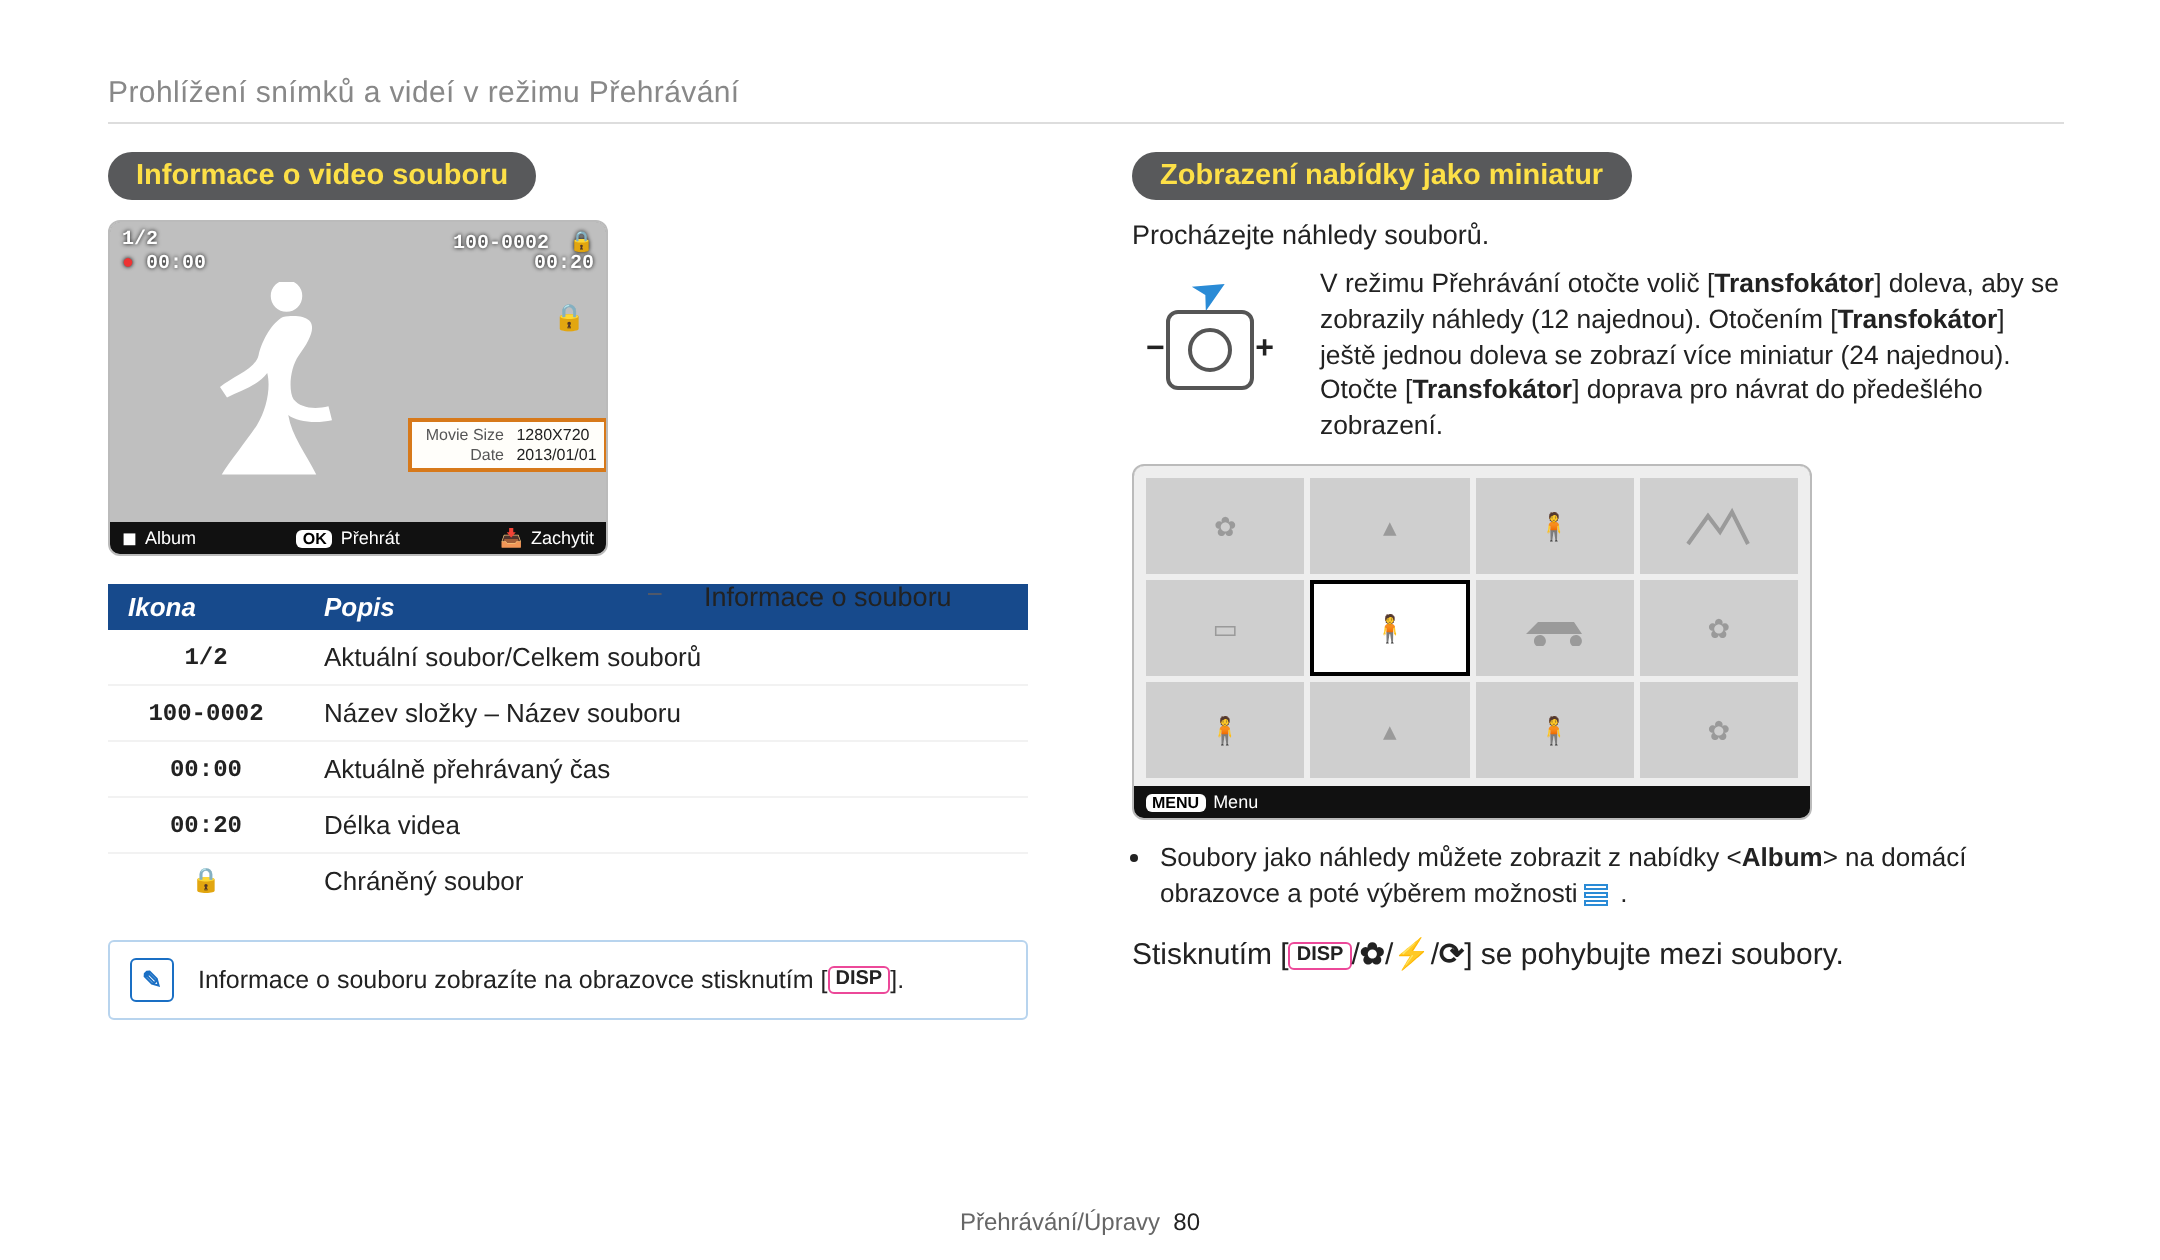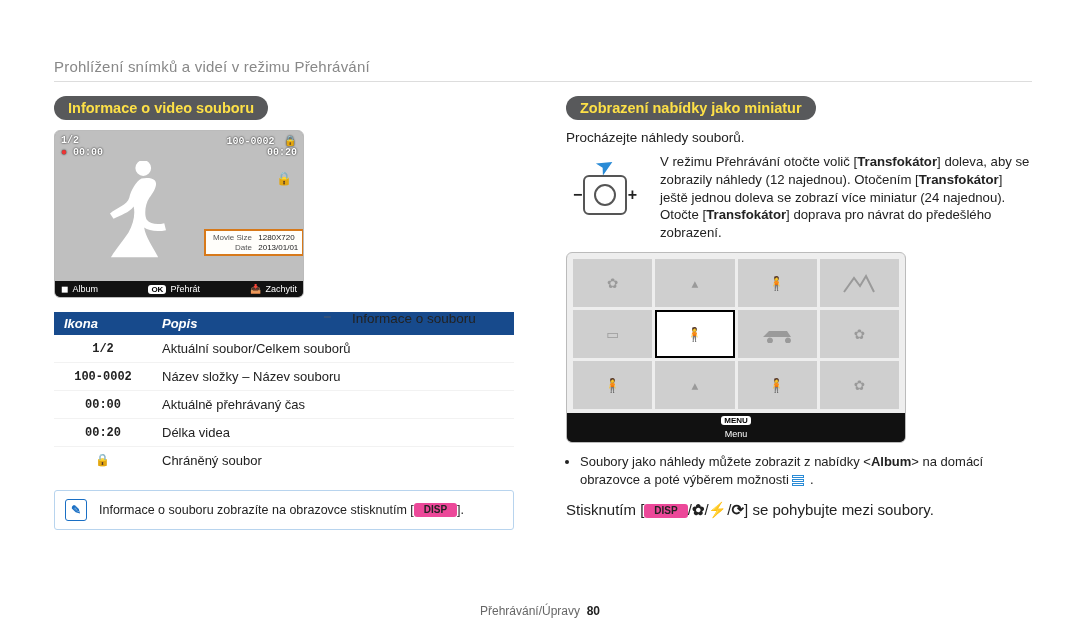--- a/index.html
+++ b/index.html
@@ -1,17 +1,17 @@
 <!DOCTYPE html>
 <html><head>
 <meta charset="utf-8">
 <style>
   * { box-sizing: border-box; margin: 0; padding: 0; }
   body { width: 1080px; height: 630px; font-family: Arial, "Helvetica Neue", sans-serif; background: #fff; color: #222; font-size: 13.5px; position: relative; }
-  .page { padding: 58px 48px 0 54px; }
+  .page { padding: 38px 48px 0 54px; }
   .breadcrumb { color: #888; font-size: 15px; margin-bottom: 6px; letter-spacing: .2px; }
   .rule { border-top: 1px solid #ddd; margin-bottom: 14px; }
   .cols { display: flex; gap: 32px; }
   .col { flex: 1 1 0; min-width: 0; }
   .pill { display: inline-block; background: #58595b; color: #fde047; border-radius: 14px; padding: 4px 14px; font-size: 14.5px; font-weight: 600; margin-bottom: 10px; }
   
   .lcd { border: 1px solid #bbb; border-radius: 6px; overflow: hidden; width: 250px; box-shadow: inset 0 0 0 2px #777; }
   .lcd-body { background: #bfbfbf; position: relative; height: 150px; }
   .lcd-top { position: absolute; top: 4px; left: 0; right: 0; display: flex; justify-content: space-between; padding: 0 6px; font-family: "Courier New", monospace; font-size: 10px; font-weight: bold; color: #fff; text-shadow: 0 0 2px #000; }
   .lcd-top .r { text-align: right; }
@@ -31,49 +31,49 @@
   .icon-table { margin-top: 14px; width: 460px; border-collapse: collapse; }
   .icon-table th { background: #174a8c; color: #fff; font-weight: 600; font-size: 13px; text-align: left; padding: 4px 10px; font-style: italic; }
   .icon-table th:first-child { width: 98px; font-style: italic; margin-left: 40px; }
   .icon-table td { padding: 6px 10px; border-bottom: 1px solid #f2f2f2; font-size: 13px; }
   .icon-table td:first-child { text-align: center; font-family: "Courier New", monospace; font-weight: bold; font-size: 12px; }
   .icon-table tr:last-child td { border-bottom: none; }
   .key-icon { font-size: 14px; }
   
   .note-strip { margin-top: 16px; width: 460px; border: 1px solid #b8d4ee; border-radius: 3px; padding: 8px 10px; display: flex; gap: 12px; align-items: center; background: #fff; }
   .note-icon { width: 22px; height: 22px; border: 1.5px solid #1a6fc4; border-radius: 3px; color: #1a6fc4; display: flex; align-items: center; justify-content: center; font-size: 12px; font-weight: bold; flex: 0 0 auto; }
-  .disp-box { border: 7px solid #ec4899; border-radius: 3px; padding: 0 3px; font-size: 10px; font-weight: bold; display: inline-flex; align-items: center; height: 14px; line-height: 14px; vertical-align: middle; }
+  .disp-box { border: 1px solid #ec4899; border-radius: 3px; padding: 0 3px; font-size: 10px; font-weight: bold; display: inline-flex; align-items: center; height: 14px; line-height: 14px; vertical-align: middle; }
   
   .intro-line { margin-bottom: 8px; font-size: 13.5px; }
   .zoom-row { display: flex; gap: 16px; margin-bottom: 10px; }
   .zoom-diagram { flex: 0 0 auto; width: 78px; display:flex; flex-direction:column; align-items:center; }
   .zoom-arrow { font-size: 22px; color: #2a8bd6; transform: rotate(-30deg); margin-bottom: -4px; }
   .zoom-lens { width: 44px; height: 40px; border: 2px solid #555; border-radius: 6px; position: relative; display: flex; align-items: center; justify-content: center; }
   .zoom-lens .ring { width: 22px; height: 22px; border: 2px solid #555; border-radius: 50%; }
   .zoom-lens .minus { position: absolute; left: -12px; font-size: 16px; font-weight: bold; }
   .zoom-lens .plus  { position: absolute; right: -12px; font-size: 16px; font-weight: bold; }
   .zoom-text { flex: 1; font-size: 13.2px; line-height: 1.35; }
   .zoom-text b { font-weight: bold; }
   
   .thumb-lcd { border: 1px solid #bbb; border-radius: 6px; overflow: hidden; width: 340px; margin-top: 4px; box-shadow: inset 0 0 0 2px #777; background:#fff; }
   .thumb-grid-wrap { background: #eee; padding: 6px 6px 4px; }
   .thumb-grid { display: grid; grid-template-columns: repeat(4, 1fr); gap: 3px; }
   .thumb-cell { background: #cfcfcf; height: 48px; display:flex; align-items:center; justify-content:center; color:#9a9a9a; }
   .thumb-cell.sel { outline: 2px solid #000; outline-offset: -2px; background:#fff; }
-  .thumb-lcd-bottom { background: #111; color: #fff; font-size: 9px; padding: 3px 6px; display: flex; gap: 4px; align-items: center; flex-direction: column; }
+  .thumb-lcd-bottom { background: #111; color: #fff; font-size: 9px; padding: 3px 6px; display: flex; gap: 4px; align-items: center; }
   
   .bullets { margin-top: 10px; padding-left: 14px; font-size: 13px; line-height: 1.4; }
   .bullets li { margin-bottom: 2px; }
   .grid-glyph { display:inline-block; width:14px; height:12px; vertical-align:middle; }
   .grid-glyph span { display:block; border:1px solid #2a8bd6; height:3px; margin-bottom:1px; width:12px; position:relative; }
   .movecmd { margin-top: 12px; font-size: 15px; }
   .glyph { font-weight: bold; }
   
   .footer { position: absolute; left: 0; right: 0; bottom: 12px; text-align: center; color: #666; font-size: 12px; }
-  .footer .pg { font-weight: bold; color: #222; }
+  .footer .pg { font-weight: normal; color: #222; }
 </style>
 </head>
 <body>
 
 <div class="page">
   <div class="breadcrumb">Prohlížení snímků a videí v režimu Přehrávání</div>
   <div class="rule"></div>
 
   <div class="cols">
 

